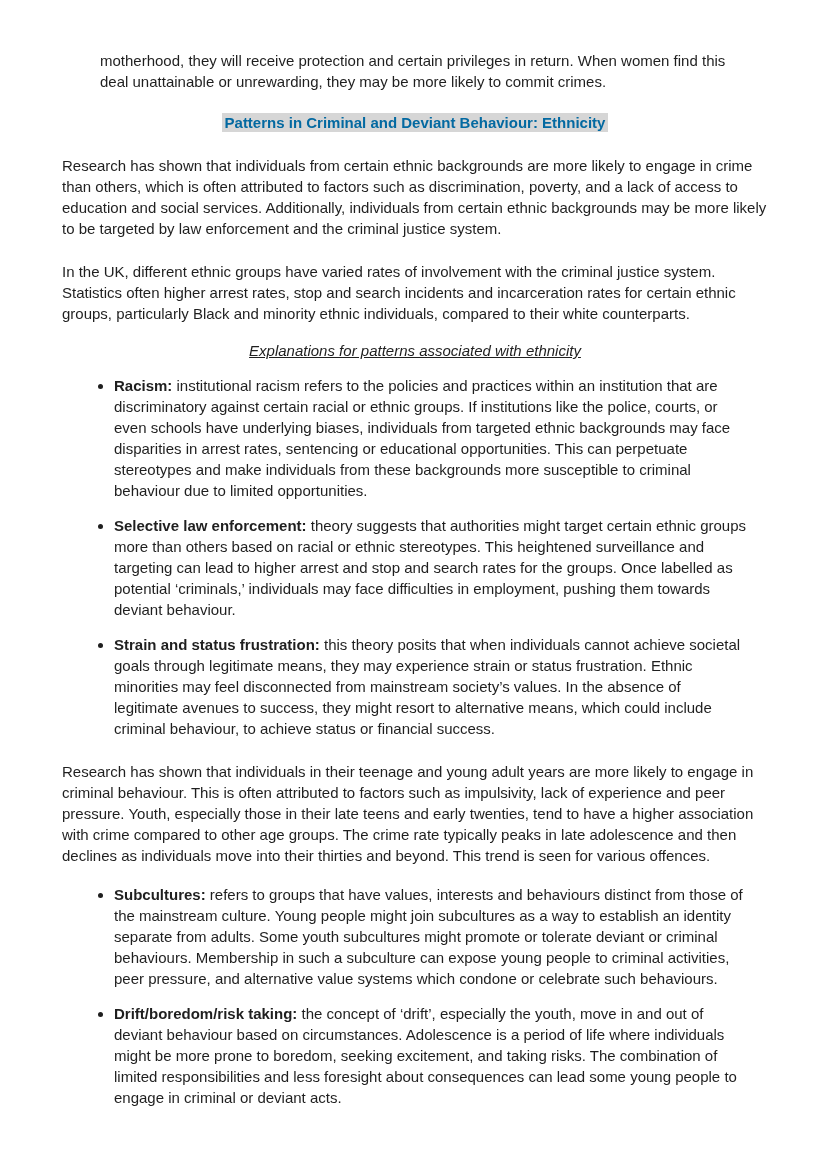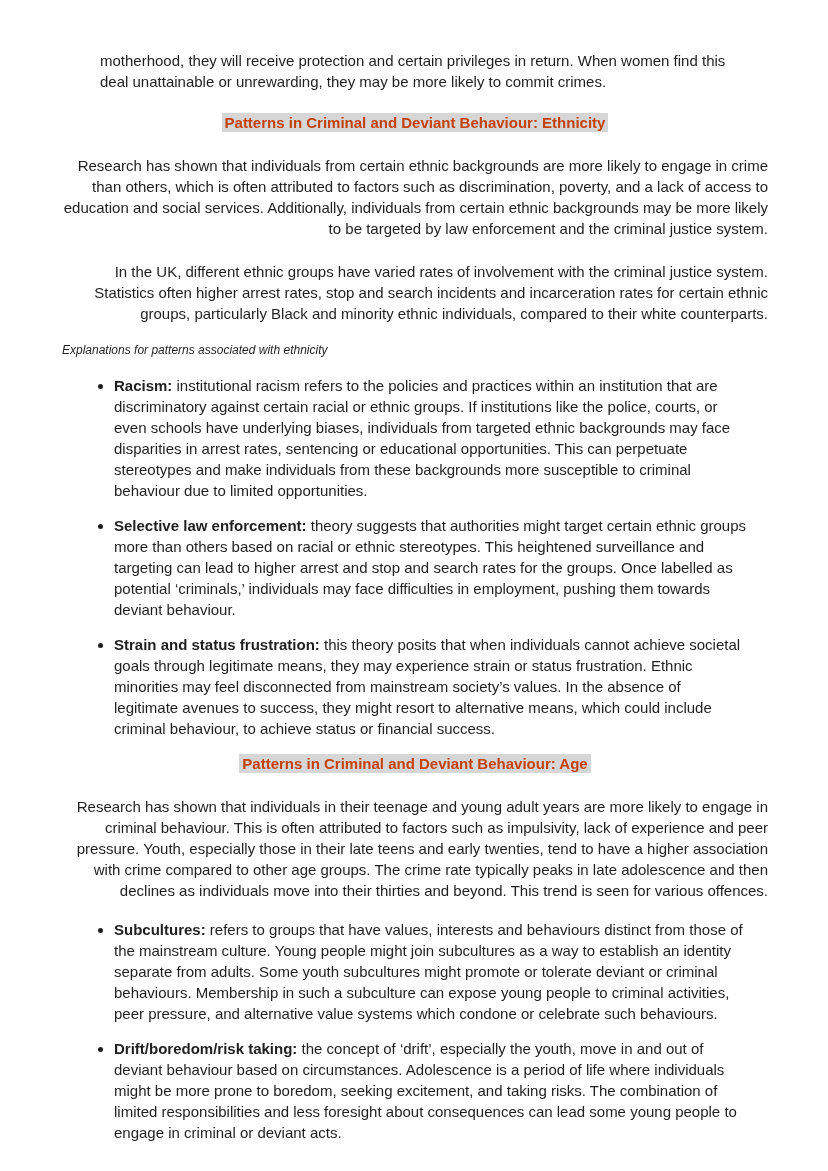--- a/index.html
+++ b/index.html
@@ -17,45 +17,47 @@
     font-family: "Liberation Sans", "DejaVu Sans", sans-serif;
     font-size: 15px;
     line-height: 21px;
     color: #1f1f1f;
     overflow: hidden;
   }
   .para {
     margin: 0 0 20px 0;
   }
   .para.center {
-    text-align: right;
+    text-align: left;
     margin-top: 22px;
   }
   .para.indent-left {
     margin-left: 38px;
     margin-right: 20px;
     text-align: left;
   }
   .heading {
     margin: 0 0 20px 0;
     text-align: center;
     font-size: 15px;
     font-weight: bold;
     line-height: 21px;
   }
   .heading mark {
     background: #d6d6d6;
-    color: #c2410c;
+    color: #0369a1;
     padding: 1px 3px;
   }
   .subheading {
     margin: 0;
-    font-size: 12px;
+    text-align: center;
+    font-size: 15px;
     font-weight: normal;
     font-style: italic;
+    text-decoration: underline;
     line-height: 21px;
   }
   ul.bullets {
     margin: 0 0 14px 0;
     padding: 0 0 0 38px;
     list-style: disc outside;
   }
   ul.bullets li {
     margin: 14px;
     padding: 0 6px 0 0;
@@ -83,21 +85,20 @@
   <p class="para center spacer-sub">In the UK, different ethnic groups have varied rates of involvement with the criminal justice system. Statistics often higher arrest rates, stop and search incidents and incarceration rates for certain ethnic groups, particularly Black and minority ethnic individuals, compared to their white counterparts.</p>
 
   <h3 class="subheading">Explanations for patterns associated with ethnicity</h3>
 
   <ul class="bullets">
     <li><span class="term">Racism:</span> <span>institutional racism refers to the policies and practices within an institution that are discriminatory against certain racial or ethnic groups. If institutions like the police, courts, or even schools have underlying biases, individuals from targeted ethnic backgrounds may face disparities in arrest rates, sentencing or educational opportunities. This can perpetuate stereotypes and make individuals from these backgrounds more susceptible to criminal behaviour due to limited opportunities.</span></li>
     <li><span class="term">Selective law enforcement:</span> <span>theory suggests that authorities might target certain ethnic groups more than others based on racial or ethnic stereotypes. This heightened surveillance and targeting can lead to higher arrest and stop and search rates for the groups. Once labelled as potential ‘criminals,’ individuals may face difficulties in employment, pushing them towards deviant behaviour.</span></li>
     <li><span class="term">Strain and status frustration:</span> <span>this theory posits that when individuals cannot achieve societal goals through legitimate means, they may experience strain or status frustration. Ethnic minorities may feel disconnected from mainstream society’s values. In the absence of legitimate avenues to success, they might resort to alternative means, which could include criminal behaviour, to achieve status or financial success.</span></li>
   </ul>
 
-  <h2 class="heading"><mark>Patterns in Criminal and Deviant Behaviour: Age</mark></h2>
 
   <p class="para center p-age">Research has shown that individuals in their teenage and young adult years are more likely to engage in criminal behaviour. This is often attributed to factors such as impulsivity, lack of experience and peer pressure. Youth, especially those in their late teens and early twenties, tend to have a higher association with crime compared to other age groups. The crime rate typically peaks in late adolescence and then declines as individuals move into their thirties and beyond. This trend is seen for various offences.</p>
 
 
   <ul class="bullets last">
     <li><span class="term">Subcultures:</span> <span>refers to groups that have values, interests and behaviours distinct from those of the mainstream culture. Young people might join subcultures as a way to establish an identity separate from adults. Some youth subcultures might promote or tolerate deviant or criminal behaviours. Membership in such a subculture can expose young people to criminal activities, peer pressure, and alternative value systems which condone or celebrate such behaviours.</span></li>
     <li><span class="term">Drift/boredom/risk taking:</span> <span>the concept of ‘drift’, especially the youth, move in and out of deviant behaviour based on circumstances. Adolescence is a period of life where individuals might be more prone to boredom, seeking excitement, and taking risks. The combination of limited responsibilities and less foresight about consequences can lead some young people to engage in criminal or deviant acts.</span></li>
   </ul>
 
 </div>

